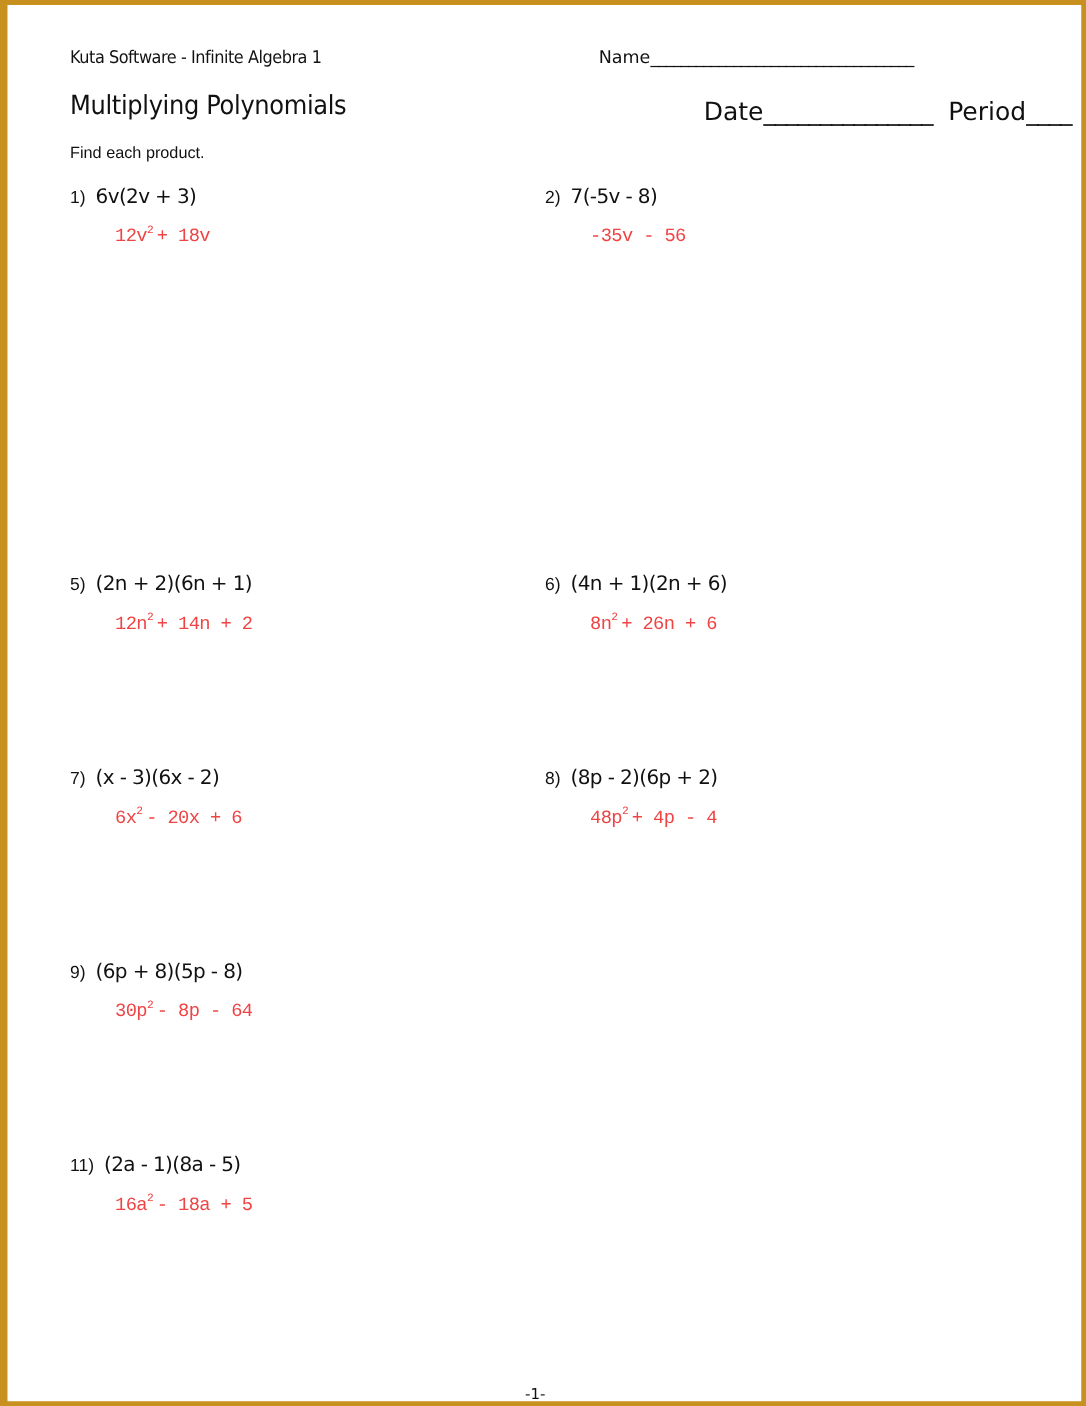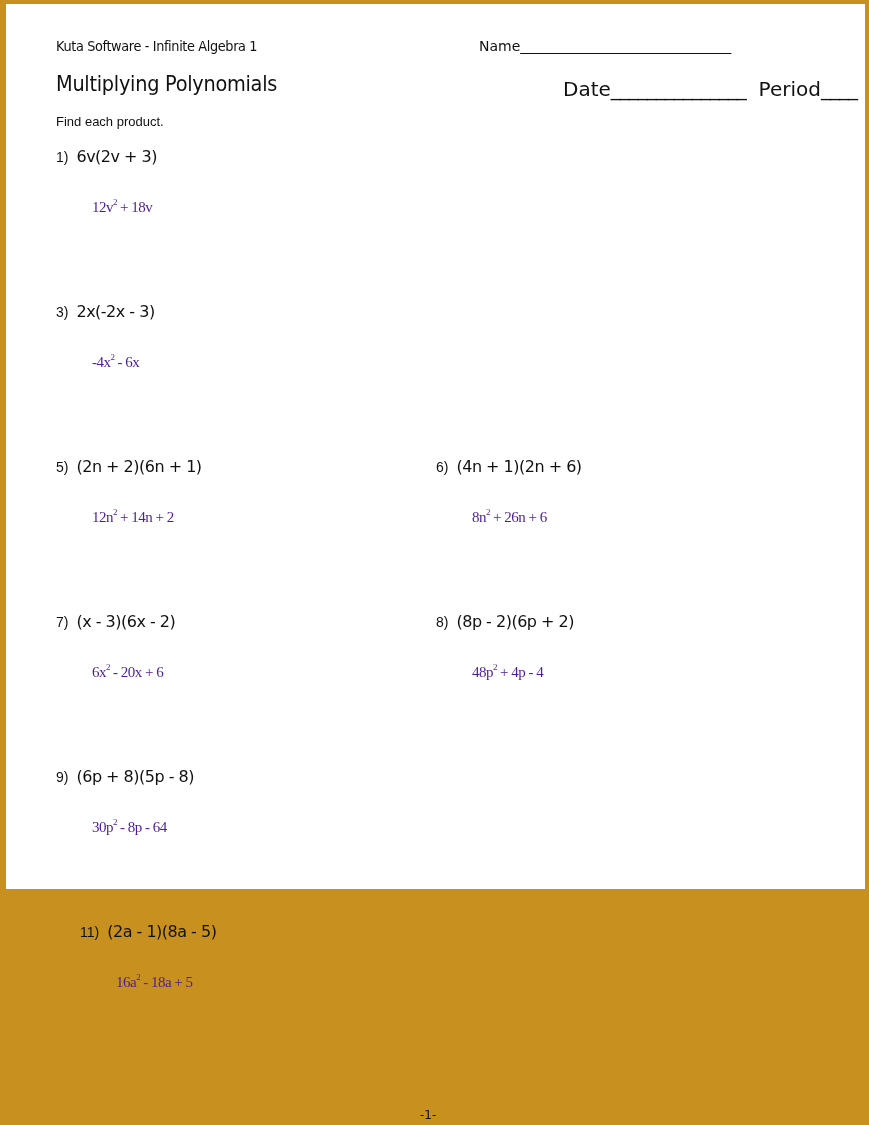--- a/index.html
+++ b/index.html
@@ -5,21 +5,21 @@
     html, body { margin: 0; padding: 0; }
     body {
       width: 869px; height: 1125px;
       background: #c8901e;
       position: relative;
       overflow: hidden;
     }
     .page {
       position: absolute;
       left: 6px; top: 4px;
-      width: 859px; height: 885px;
+      width: 859px; height: 1117px;
       background: #ffffff;
       font-family: "DejaVu Sans", sans-serif;
       color: #111;
     }
     .header-left {
       position: absolute; left: 50px; top: 34px;
       font-size: 14px; letter-spacing: -0.4px;
       font-family: "DejaVu Sans", sans-serif;
       transform: scaleX(0.92); transform-origin: left top;
     }
@@ -52,23 +52,23 @@
       display: inline-block;
       margin-right: 8px;
     }
     .problem .expr {
       font-family: "DejaVu Sans", sans-serif;
       font-size: 16px;
       letter-spacing: -0.5px;
     }
     .problem .answer {
       position: absolute;
-      left: 36px; top: 50px;
-      color: #4c1d95;
-      font-family: Liberation Serif, serif;
+      left: 36px; top: 32px;
+      color: #ef4444;
+      font-family: Liberation Mono, monospace;
       font-size: 15px;
       letter-spacing: -0.5px;
       white-space: nowrap;
     }
     .answer sup { font-size: 9px; vertical-align: 7px; margin-right: 3px; }
     .footer {
       position: absolute; left: 414px; top: 1104px;
       font-size: 12px;
     }
   </style>
@@ -86,25 +86,25 @@
     <span>Date</span><span class="blank">_______________</span>&nbsp;&nbsp;<span>Period</span><span class="blank">____</span>
   </div>
 
   <div class="instructions">Find each product.</div>
 
   <div class="problem" style="left:50px; top:143px;">
     <span class="num">1)</span><span class="expr">6v(2v + 3)</span>
     <div class="answer"><span>12v</span><sup>2</sup><span>+ 18v</span></div>
   </div>
 
+  <div class="problem" style="left:430px; top:143px;">
+    <span class="num">2)</span><span class="expr">7(-5v - 8)</span>
+    <div class="answer"><span>-35v - 56</span><sup></sup><span></span></div>
+  </div>
 
-  <div class="problem" style="left:50px; top:298px;">
-    <span class="num">3)</span><span class="expr">2x(-2x - 3)</span>
-    <div class="answer"><span>-4x</span><sup>2</sup><span>- 6x</span></div>
-  </div>
 
 
   <div class="problem" style="left:50px; top:453px;">
     <span class="num">5)</span><span class="expr">(2n + 2)(6n + 1)</span>
     <div class="answer"><span>12n</span><sup>2</sup><span>+ 14n + 2</span></div>
   </div>
 
   <div class="problem" style="left:430px; top:453px;">
     <span class="num">6)</span><span class="expr">(4n + 1)(2n + 6)</span>
     <div class="answer"><span>8n</span><sup>2</sup><span>+ 26n + 6</span></div>
@@ -119,20 +119,20 @@
     <span class="num">8)</span><span class="expr">(8p - 2)(6p + 2)</span>
     <div class="answer"><span>48p</span><sup>2</sup><span>+ 4p - 4</span></div>
   </div>
 
   <div class="problem" style="left:50px; top:763px;">
     <span class="num">9)</span><span class="expr">(6p + 8)(5p - 8)</span>
     <div class="answer"><span>30p</span><sup>2</sup><span>- 8p - 64</span></div>
   </div>
 
 
-  <div class="problem" style="left:50px; top:918px;margin-left:24px;">
+  <div class="problem" style="left:50px; top:918px;">
     <span class="num">11)</span><span class="expr">(2a - 1)(8a - 5)</span>
     <div class="answer"><span>16a</span><sup>2</sup><span>- 18a + 5</span></div>
   </div>
 
 
   <div class="footer">-1-</div>
 </div>
 
 </body></html>

